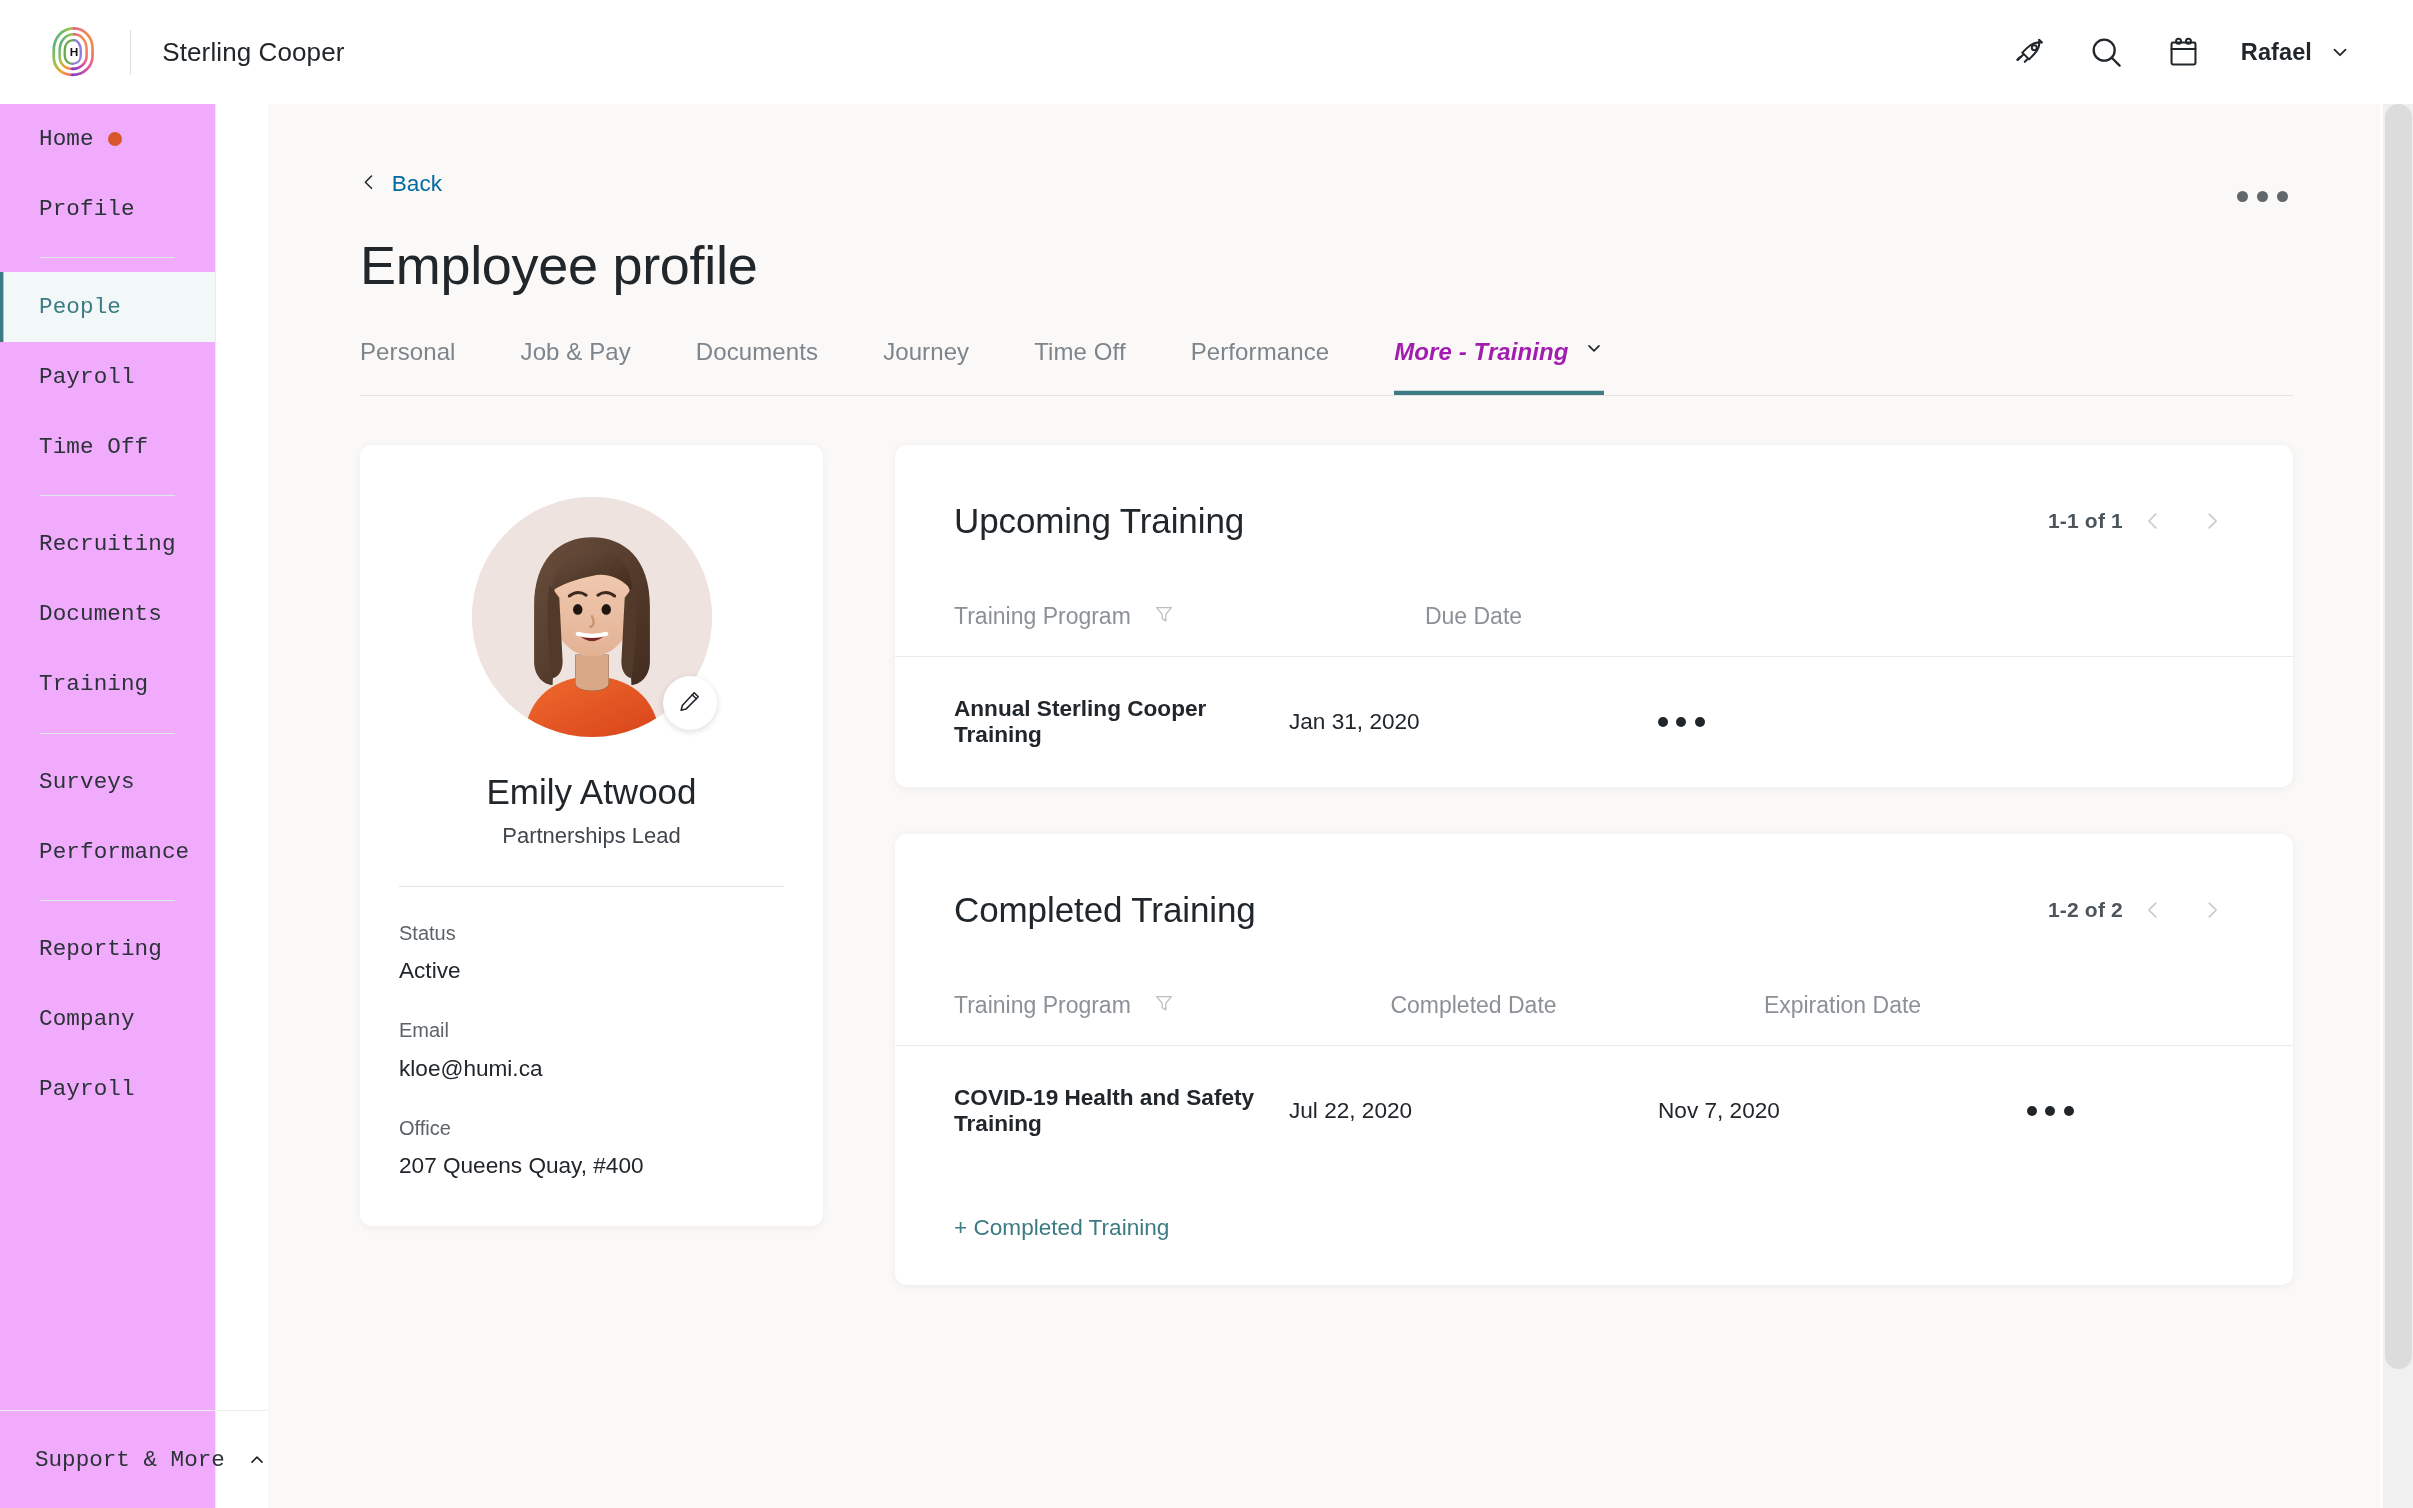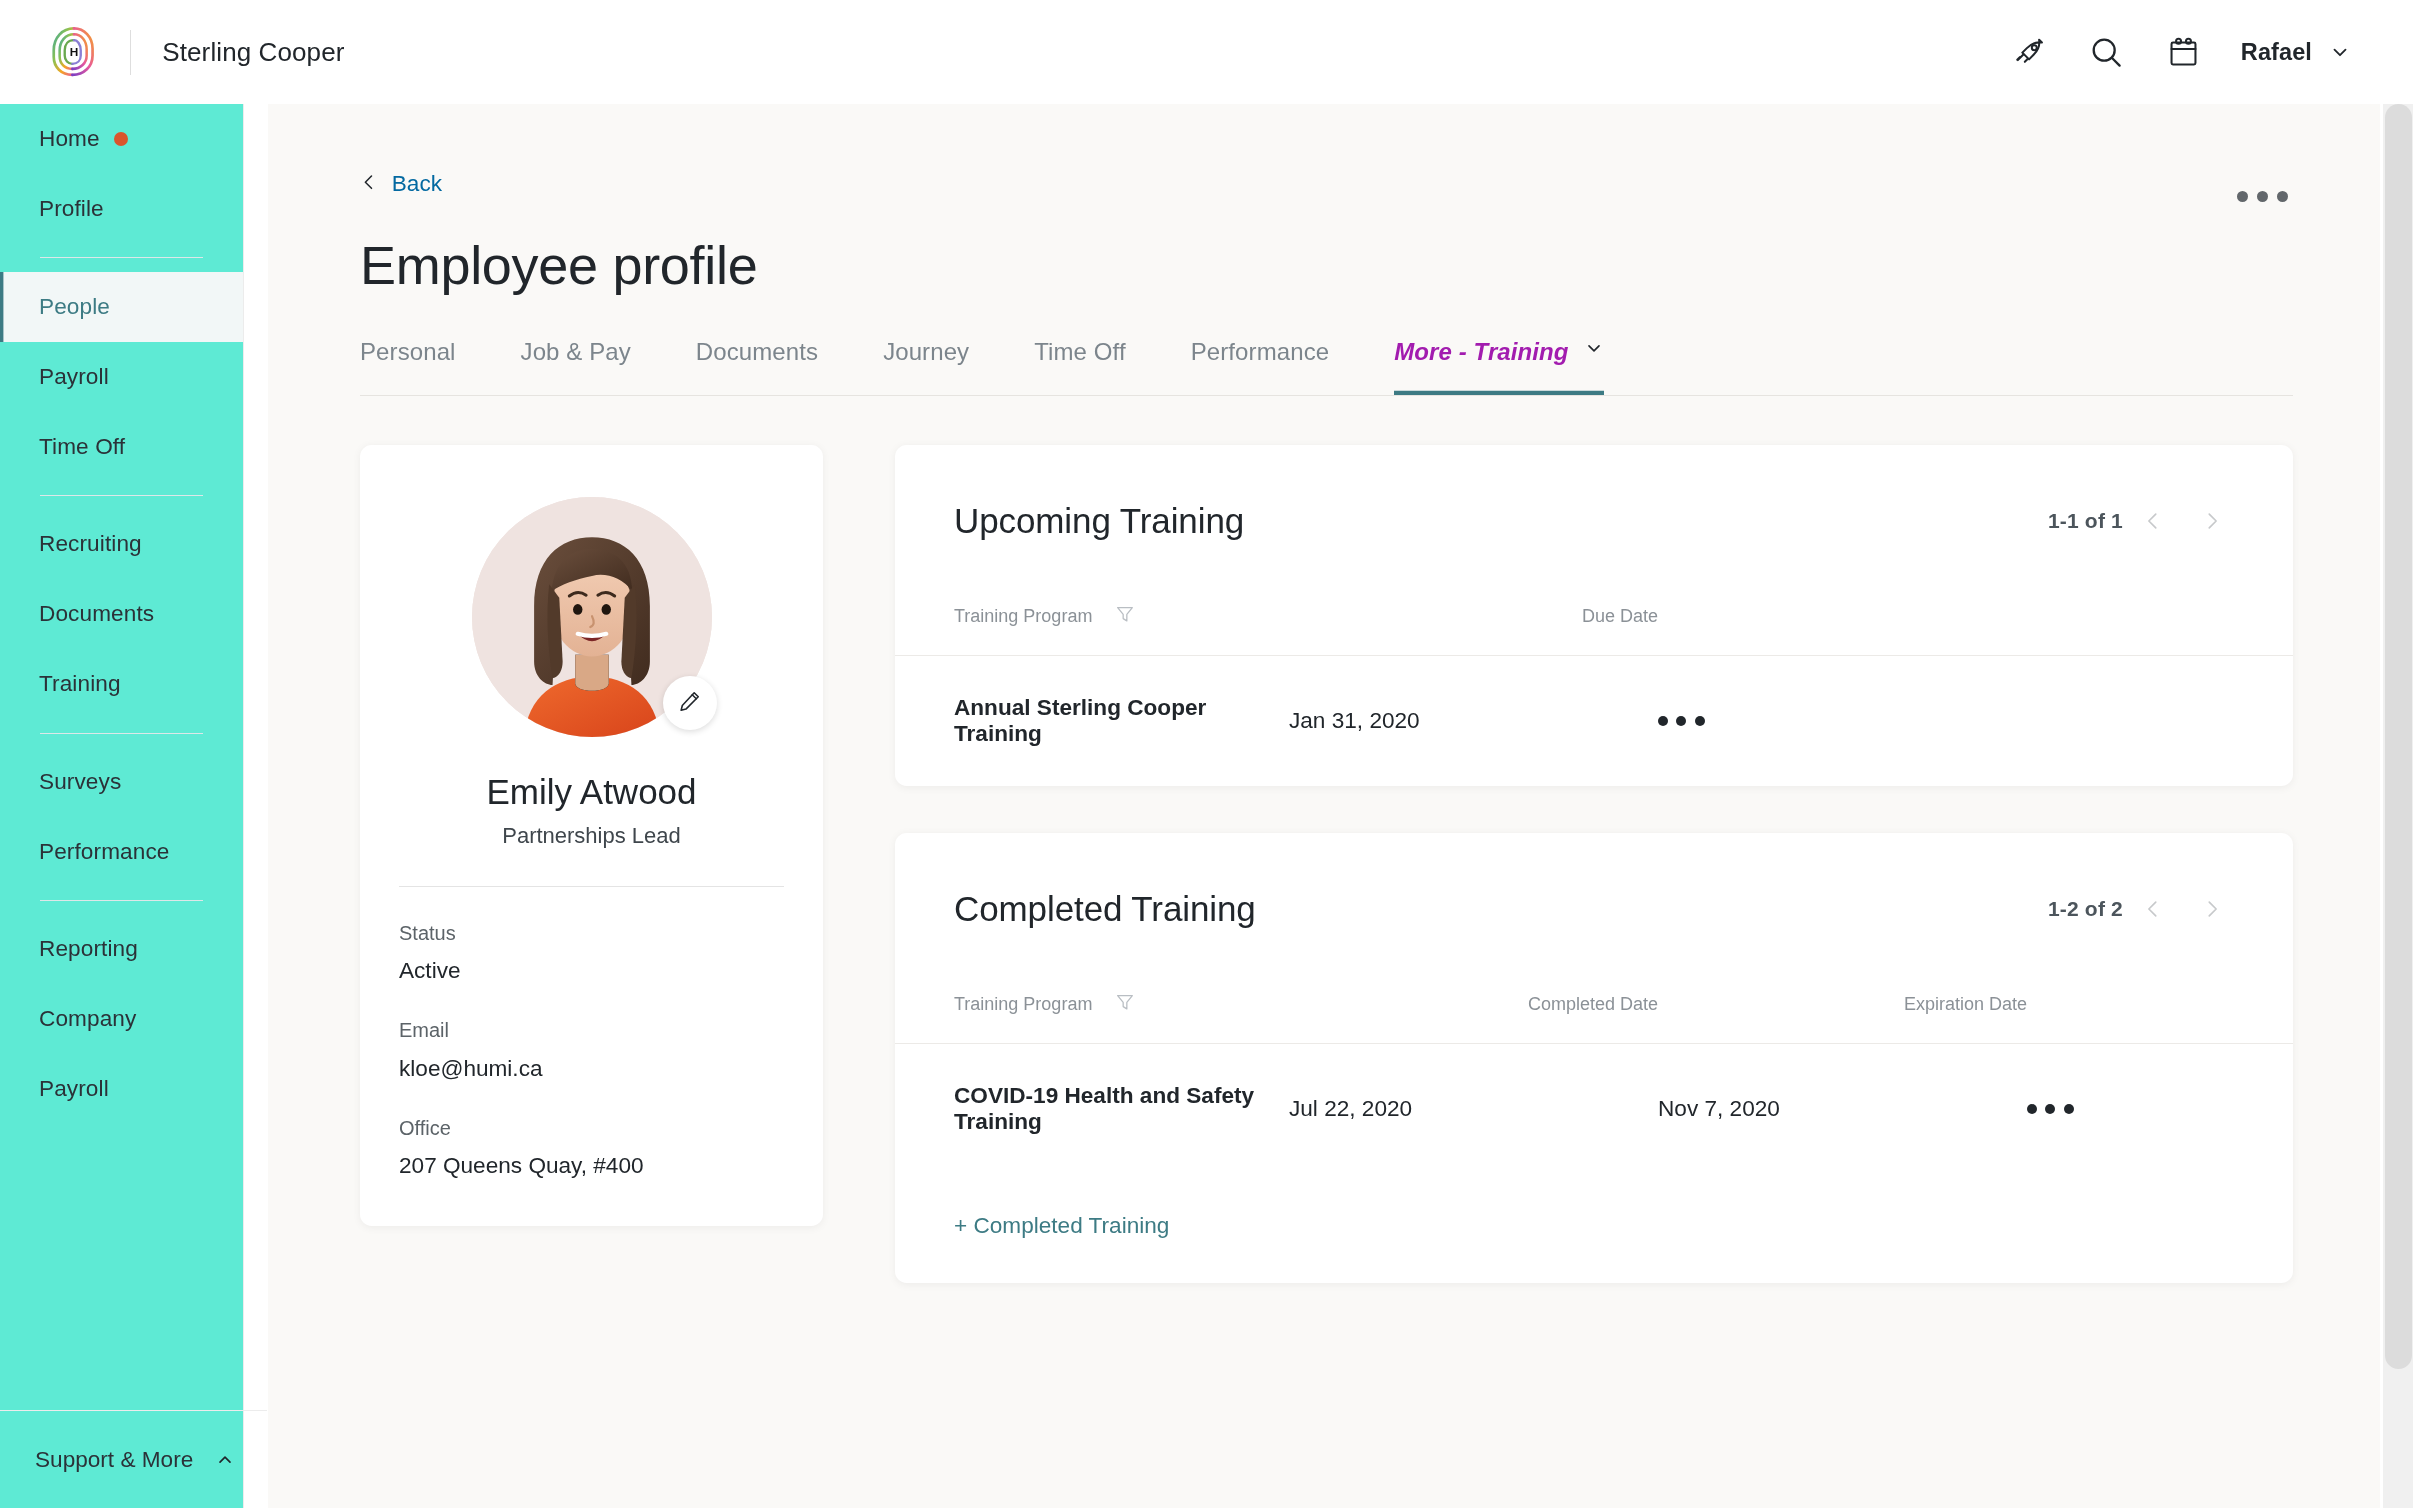--- a/index.html
+++ b/index.html
@@ -40,24 +40,25 @@
   }
   .user-name {
     font-size: 23.5px; font-weight: 700; color: #21262b;
     margin-left: 18.4px; letter-spacing: 0.1px;
   }
   .user-caret { margin-left: 17px; display:flex; align-items:center; }
 
   
   .sidebar {
     position: absolute; top: 104px; left: 0;
-    width: 244px; height: 1405px;
-    background: #5eead4;
+    width: 216px; height: 1405px;
+    background: #f0abfc;
     border-right: 0.8px solid #ececec;
     z-index: 20;
+    font-family: Liberation Mono, monospace;
   }
   .nav-item {
     height: 70px; display: flex; align-items: center;
     padding-left: 39px; cursor: pointer;
     font-size: 22.6px; color: #2b3238; letter-spacing: 0.1px;
   }
   .nav-item.active {
     background: #f2f7f7; color: #3d7b84;
     box-shadow: inset 3.4px 0 0 #3d7b84;
   }
@@ -188,22 +189,22 @@
     font-size: 21px; font-weight: 700; color: #4c555c;
     letter-spacing: 0.2px;
   }
   .pager-btn {
     width: 59px; height: 59px; display: flex;
     align-items: center; justify-content: center; cursor: pointer;
   }
 
   table { width: 100%; border-collapse: collapse; }
   thead th {
-    text-align: right; font-weight: 400;
-    font-size: 18px; color: #8b9197;
+    text-align: center; font-weight: 400;
+    font-size: 23px; color: #8b9197;
     padding: 52px 0 25px 0;
     border-bottom: 0.8px solid #eceae7;
   }
   thead th:first-child { padding-left: 59px; }
   thead th:last-child { padding-right: 59px; }
   .th-inner { display: flex; align-items: center; gap: 22px; }
   tbody td {
     font-size: 22.6px; color: #21262b;
     padding: 39px 0;
     border-bottom: 0.8px solid #eceae7;

